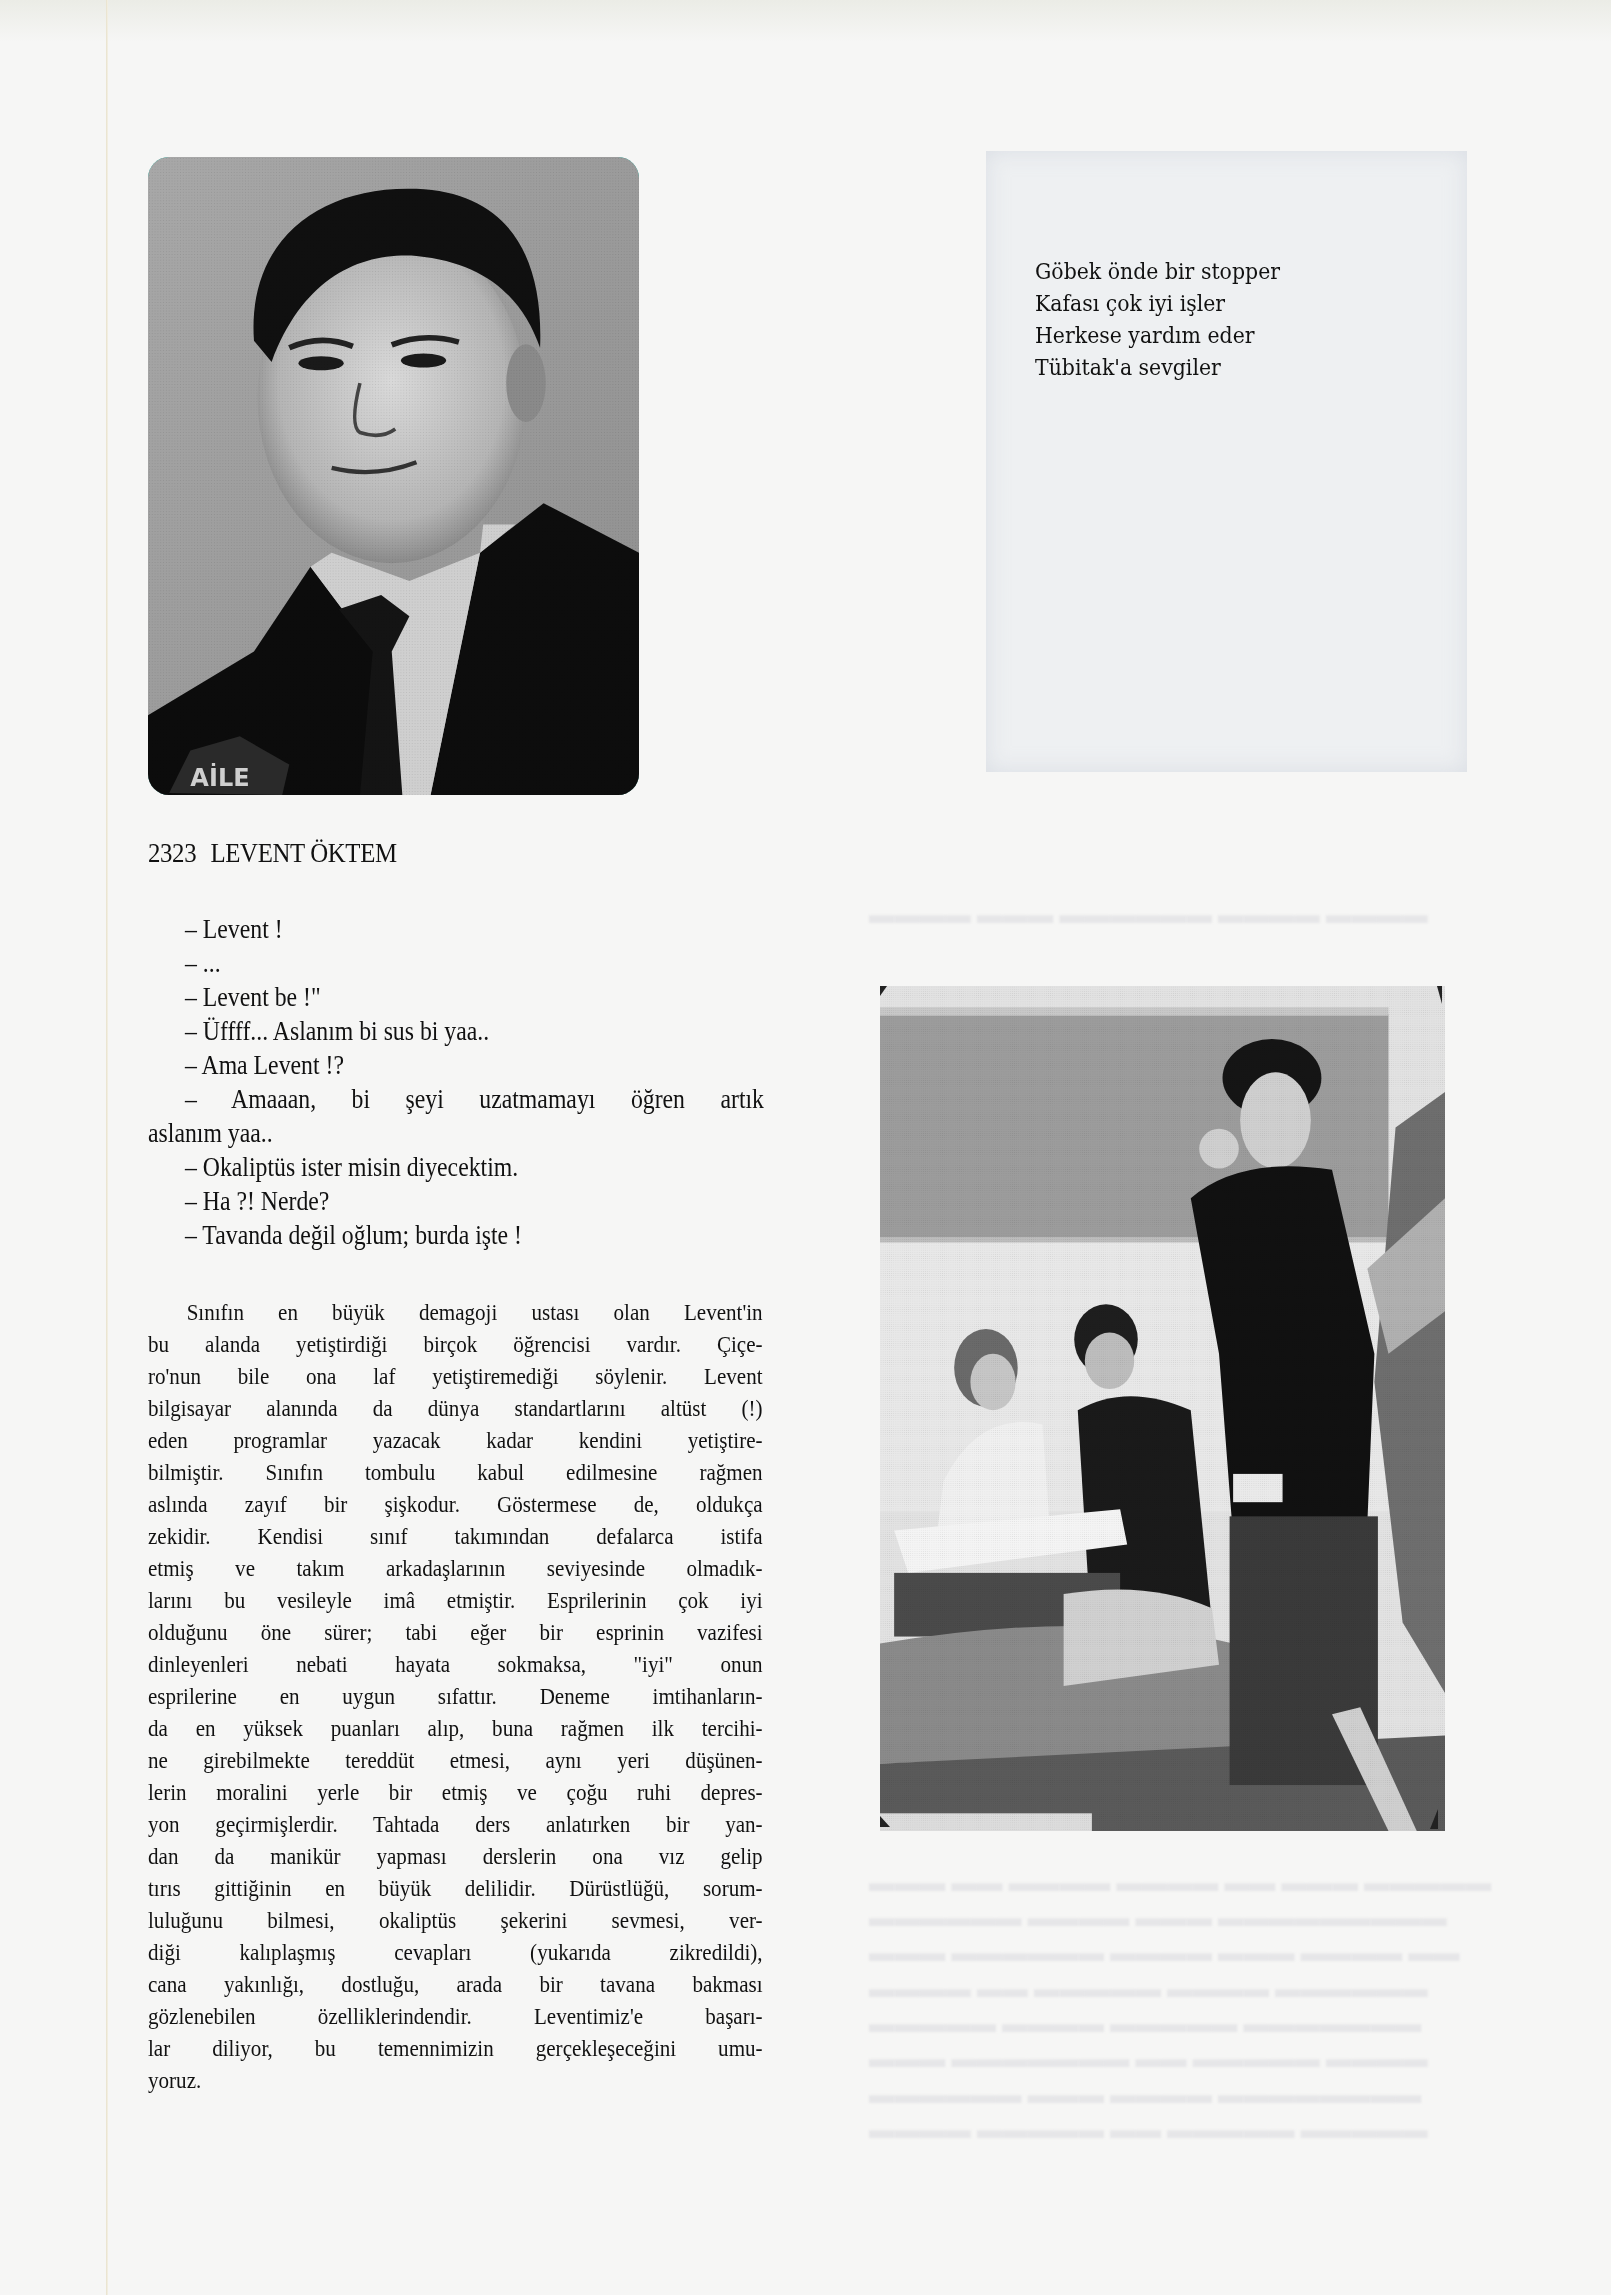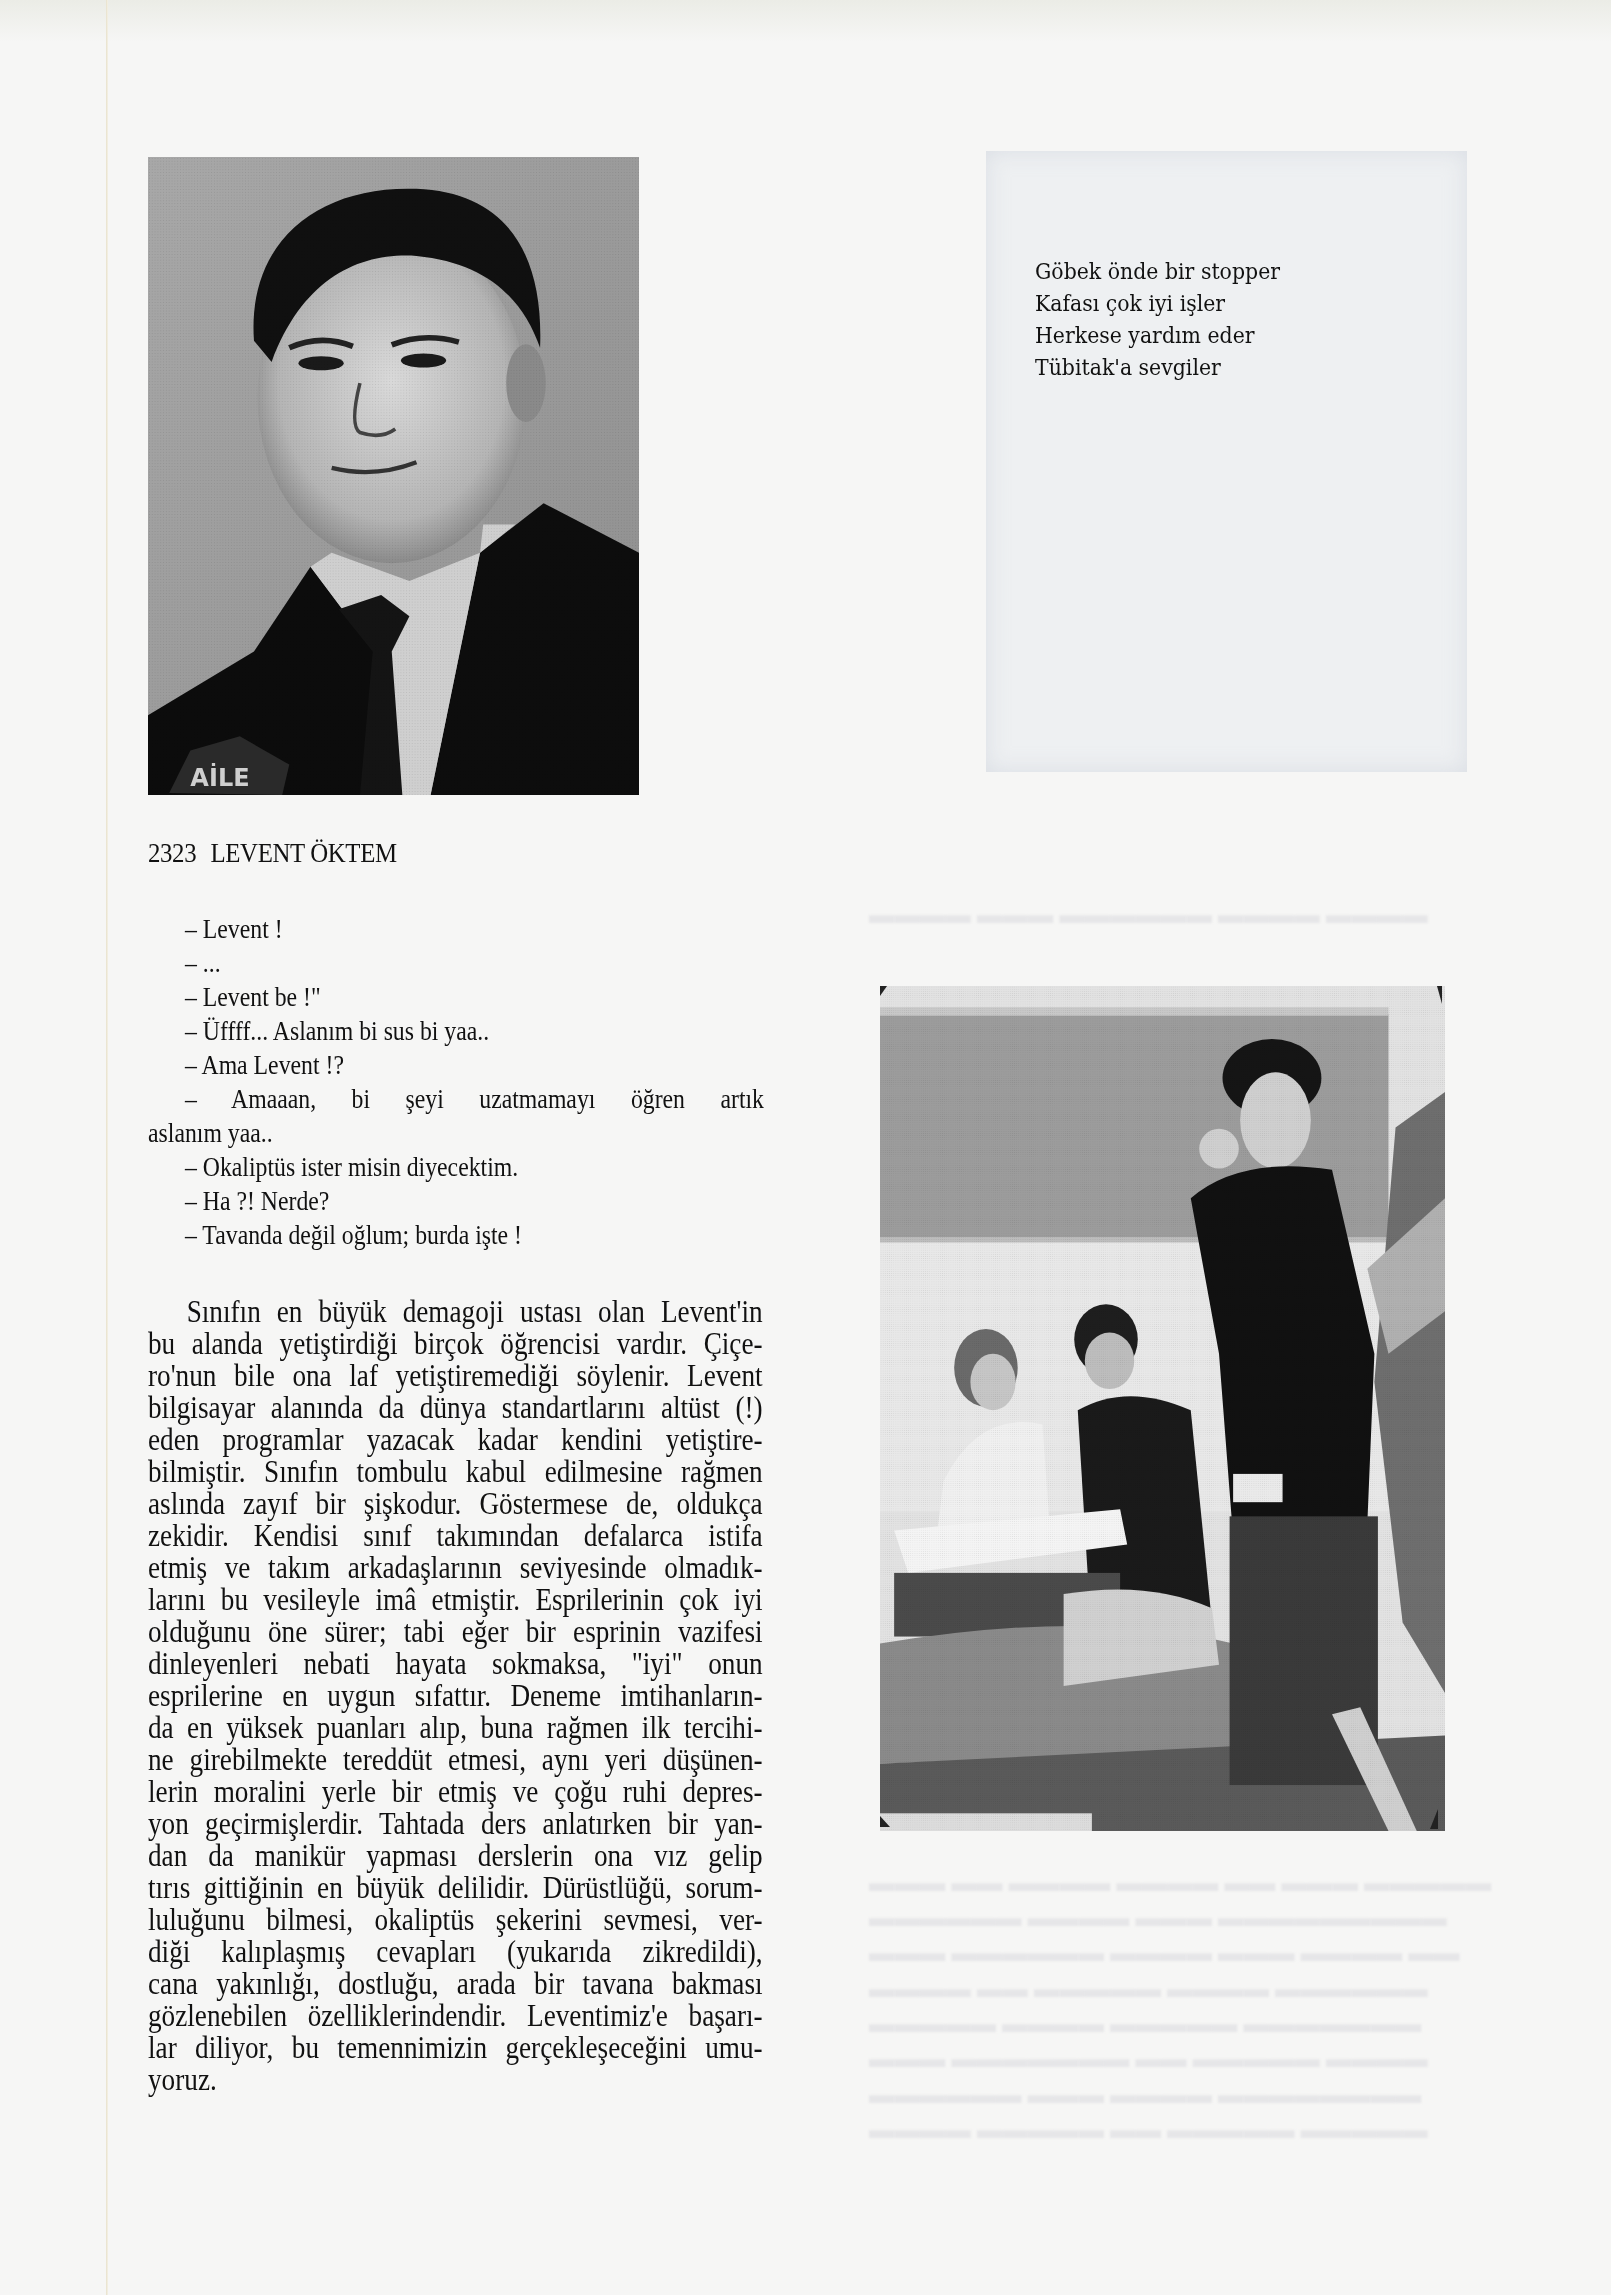--- a/index.html
+++ b/index.html
@@ -13,38 +13,38 @@
     position: absolute; left: 0; top: 0; width: 1611px; height: 42px;
     background: linear-gradient(#ebece6, #f6f6f5);
   }
   .binding-line {
     position: absolute; left: 106px; top: 0; width: 2.1px; height: 2295px;
     background: linear-gradient(90deg, #e6e0cc, #efe9d6, #f4f2ea);
   }
   
   .portrait {
     position: absolute; left: 148px; top: 157px; width: 491px; height: 638px;
-    background: #14b8a6; overflow: hidden;
+    background: #14b8a6; overflow: hidden; border-radius: 21px;
   }
   .portrait svg { width: 100%; height: 100%; display: block; }
   .heading {
     position: absolute; left: 148px; top: 838px;
     font-size: 27px; letter-spacing: -0.4px; transform: scaleX(0.92); transform-origin: left;
   }
   .heading span + span { margin-left: 15.5px; }
   .dialogue {
     position: absolute; left: 148px; top: 912px; width: 615px;
     font-size: 27px; line-height: 34px; transform: scaleX(0.88); transform-origin: left;
   }
   .dialogue .line { text-indent: 42px; white-space: nowrap; }
   .dialogue .line.wrap { white-space: normal; text-align: justify; text-align-last: justify; width: 700px; }
   .dialogue .cont { white-space: nowrap; }
   .body-text {
     position: absolute; left: 148px; top: 1296px; width: 615px;
-    font-size: 31px; line-height: 32px;
+    font-size: 24px; line-height: 32px;
   }
   .body-text .bl {
     display: block; white-space: nowrap; width: 700px;
     text-align: justify; text-align-last: justify;
     transform: scaleX(0.878); transform-origin: left;
   }
   .body-text .bl.last { text-align-last: left; }
   .body-text .bl.first { padding-left: 44px; width: 656px; }
   
   .poem-panel {

